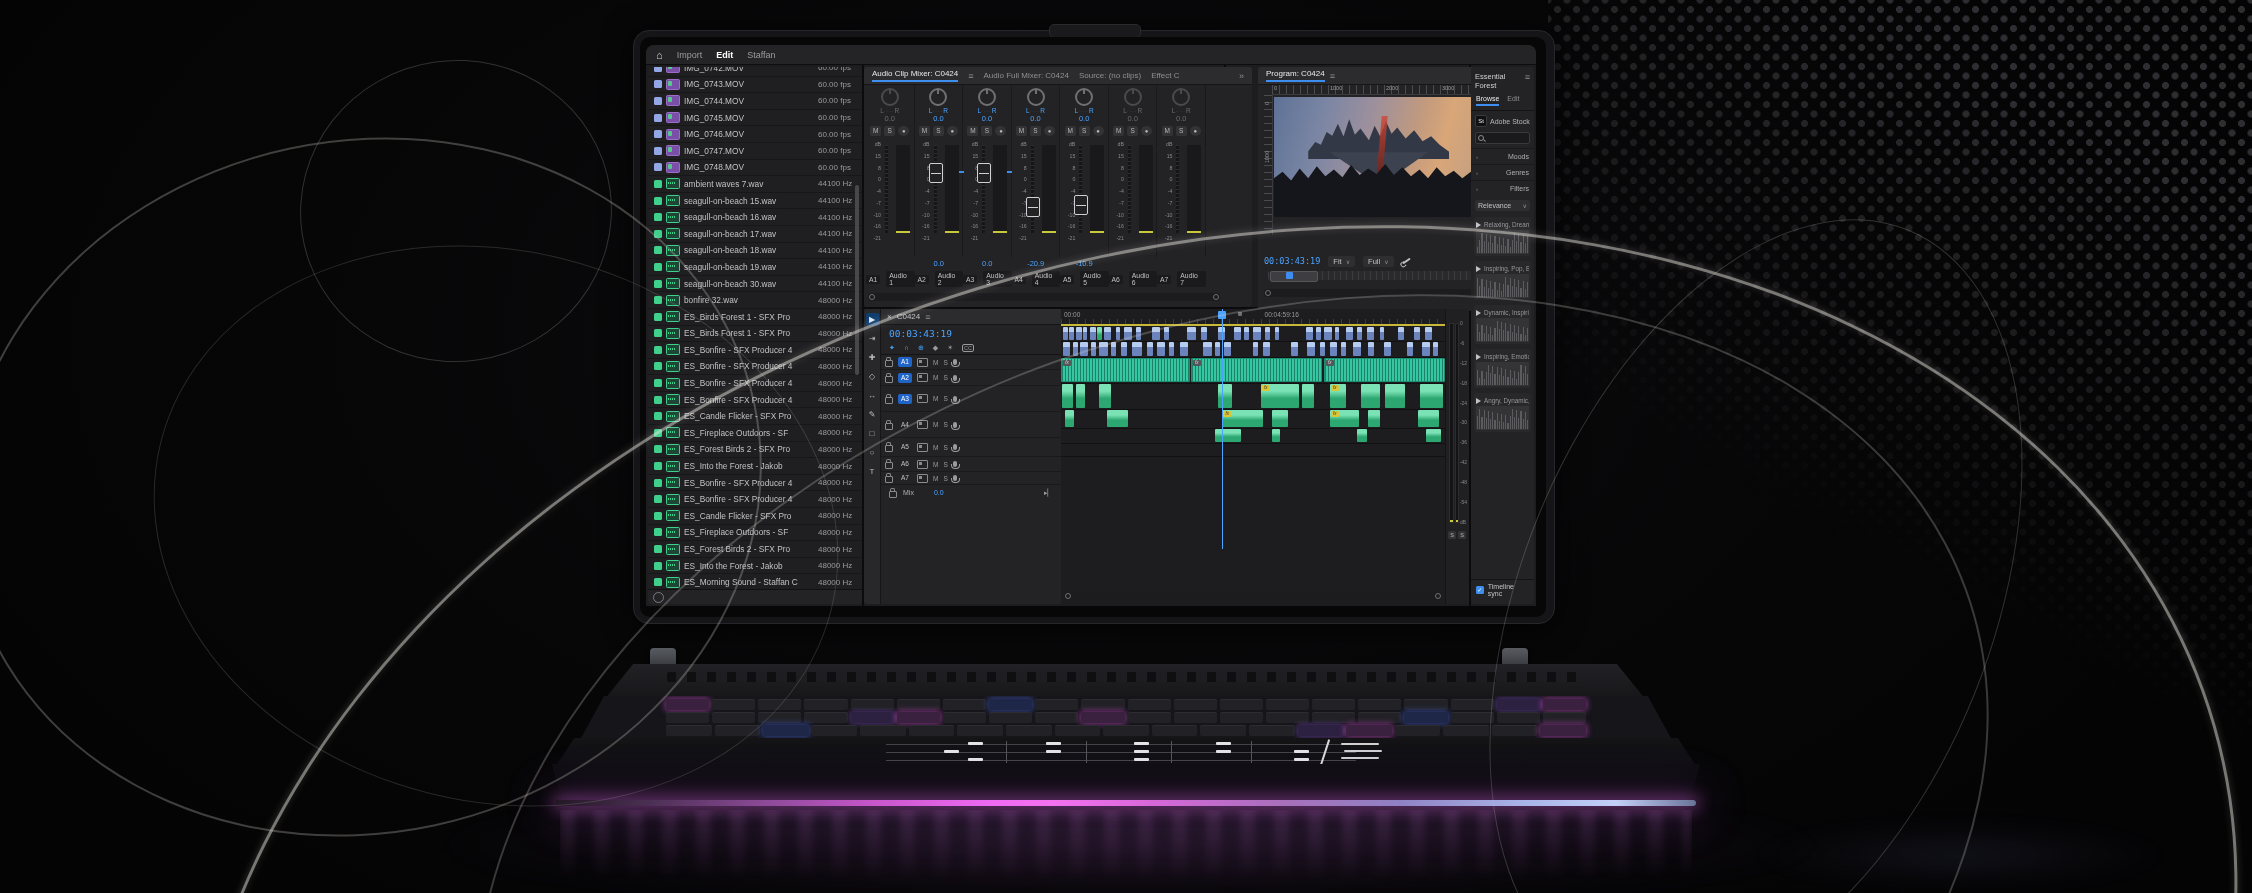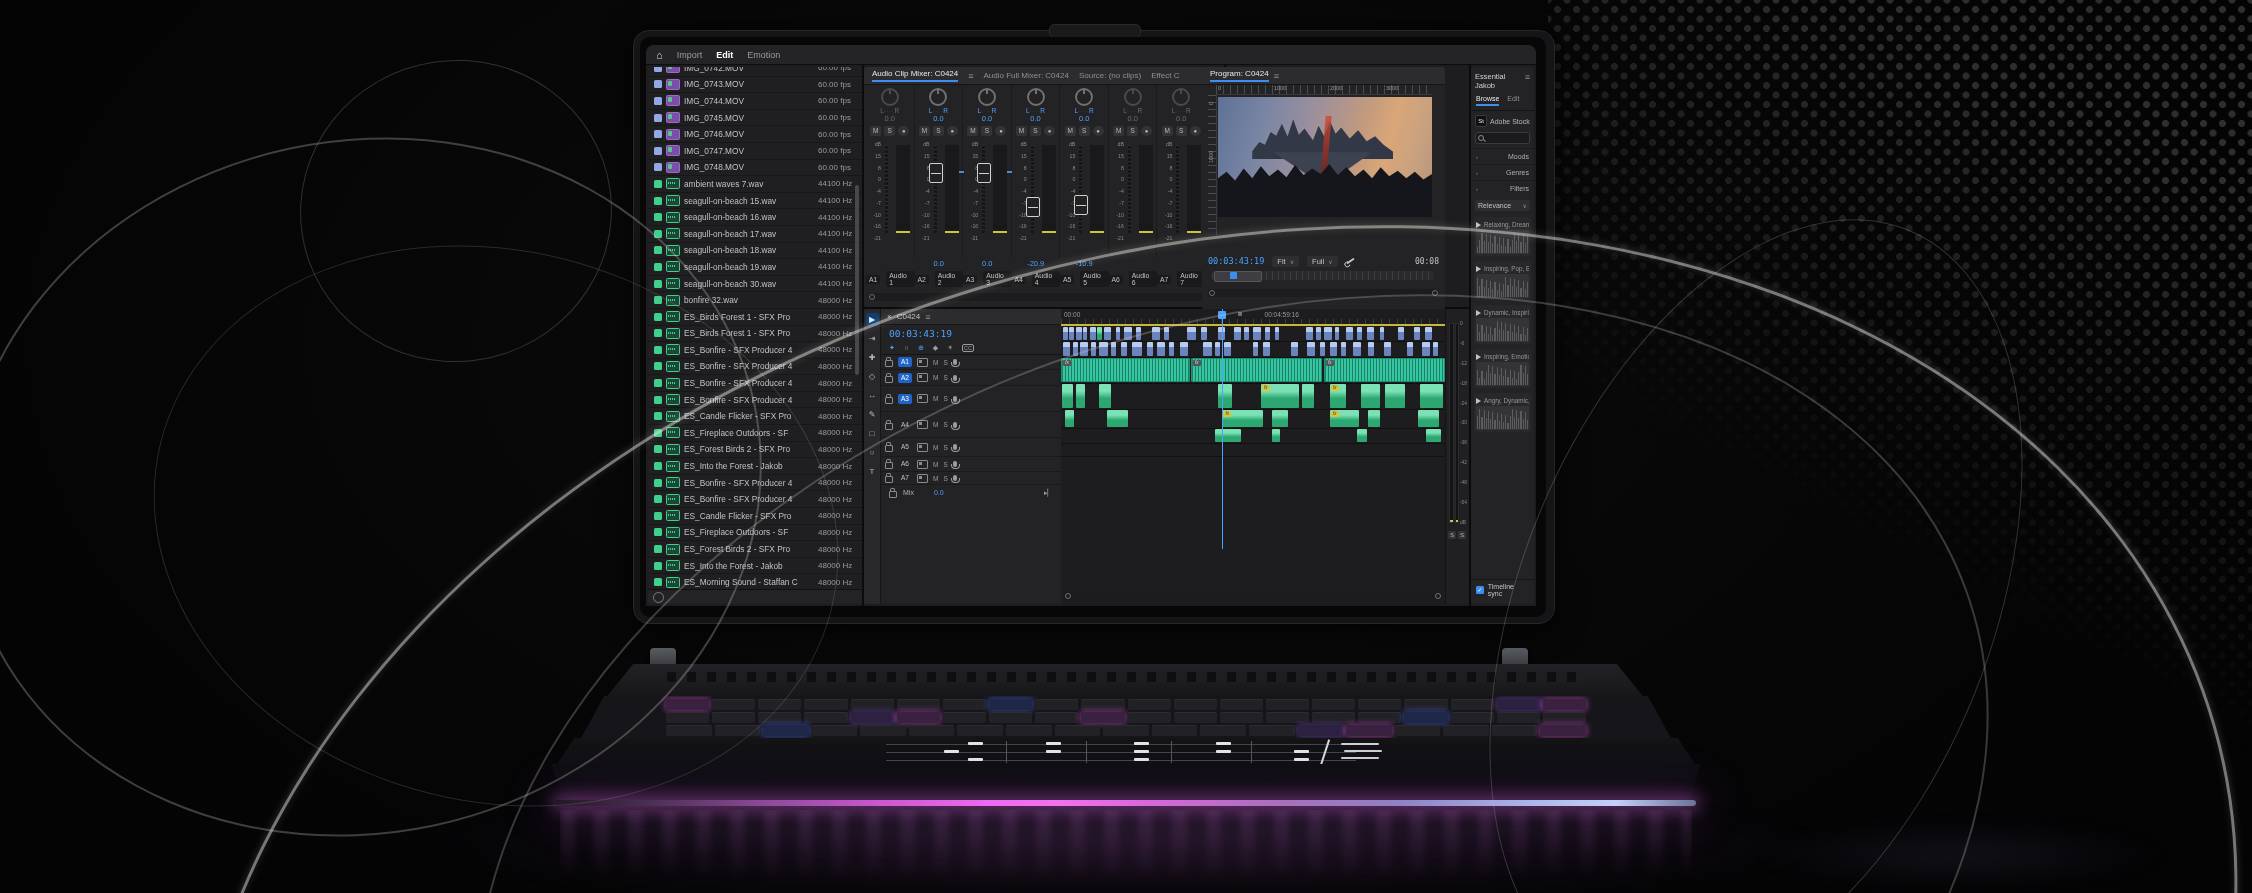--- a/index.html
+++ b/index.html
@@ -108,21 +108,21 @@
   .meter:after{content:"";position:absolute;left:0;bottom:0;width:100%;height:2px;background:#c8c83a;}
   .bluedash{position:absolute;left:31px;width:12px;height:2px;background:#3e8ef0;box-shadow:0 0 0 0 #000, 6px 0 0 0 #3e8ef0;}
   .gainval{position:absolute;left:0;top:192px;width:48.5px;text-align:center;font-size:7.5px;color:#4aa3ff;}
   #mix-chips{position:absolute;left:2px;top:204px;width:356px;height:16px;display:flex;}
   .mchip{width:48.5px;display:flex;align-items:center;gap:2px;font-size:6.8px;color:#9a9a9f;}
   .mchip b{font-weight:normal;color:#8a8a8f;padding-left:2px;}
   .mchip span{background:#1a1a1c;border-radius:2px;padding:1px 3px;color:#c2c2c6;}
   #mixer-scroll{position:absolute;left:4px;top:226px;width:352px;height:8px;background:#1c1c1e;border-radius:4px;}
   .scroll-dot{position:absolute;top:1px;width:6px;height:6px;border:1.5px solid #6f6f74;border-radius:50%;box-sizing:border-box;}
   
-  #program{left:556px;top:22px;width:243px;height:244px;}
+  #program{left:612px;top:22px;width:243px;height:244px;}
   #prog-ruler-top{position:absolute;left:14px;top:18px;width:216px;height:9px;border-bottom:1px solid #3a3a3e;background:repeating-linear-gradient(90deg,#4a4a4f 0 1px,transparent 1px 7px);display:flex;font-size:5.5px;color:#9a9a9f;}
   #prog-ruler-top span{position:absolute;top:0;}
   #prog-ruler-left{position:absolute;left:6px;top:28px;width:8px;height:140px;border-right:1px solid #3a3a3e;background:repeating-linear-gradient(#4a4a4f 0 1px,transparent 1px 7px);font-size:5.5px;color:#9a9a9f;}
   .vlabel{position:absolute;left:0;transform:rotate(-90deg);transform-origin:left top;}
   #video{position:absolute;left:16px;top:30px;width:214px;height:120px;overflow:hidden;background:linear-gradient(105deg,#5e7296 0%,#7b86a4 22%,#9a8f9e 40%,#c29a7e 62%,#d9a678 74%,#caa27f 86%,#b3927b 100%);}
   #city{position:absolute;left:16%;top:14%;width:66%;height:38%;background:#323846;
     clip-path:polygon(0 82%,5% 62%,9% 68%,13% 40%,17% 48%,21% 22%,25% 50%,29% 12%,33% 46%,37% 32%,43% 58%,47% 26%,51% 50%,55% 16%,59% 44%,63% 30%,69% 54%,75% 36%,81% 60%,87% 49%,93% 68%,100% 84%,100% 100%,0 100%);}
   #island{position:absolute;left:26%;top:46%;width:46%;height:22%;background:#3c4250;clip-path:polygon(0 0,100% 0,62% 100%,40% 100%);}
   #spire{position:absolute;left:49%;top:16%;width:6px;height:52%;background:linear-gradient(#d04838,#6e1e14);opacity:.8;transform:skewX(-5deg);}
   #crowd{position:absolute;left:0;bottom:0;width:100%;height:46%;background:#15161c;
@@ -221,21 +221,21 @@
     <div id="notch" class="abs"></div>
     <div id="glass" class="abs">
 
       <div id="app" class="abs">
 
         <div id="menubar">
           <span id="home">⌂</span>
           <span id="menu-items" style="display:flex;gap:14px;">
               <span class="menu-item">Import</span>
               <span class="menu-item active">Edit</span>
-              <span class="menu-item">Emotion</span>
+              <span class="menu-item">Staffan</span>
             </span>
         </div>
 
         <div class="gap-v" style="left:216px;top:20px;width:2px;height:541px;"></div>
         <div class="gap-v" style="left:578px;top:20px;width:2px;height:242px;"></div>
         <div class="gap-v" style="left:823px;top:20px;width:2px;height:541px;"></div>
         <div class="gap-v" style="left:218px;top:262px;width:605px;height:2px;"></div>
 
         <div id="project" class="panel">
           <div id="file-rows">
@@ -721,21 +721,21 @@
             <span id="scrub-ph"></span>
           </div>
           <div id="prog-scroll">
             <span class="scroll-dot" style="left:1px;"></span>
             <span class="scroll-dot" style="right:1px;"></span>
           </div>
         </div>
 
         <div id="esound" class="panel">
           <div id="es-title">
-            <span>Essential Jakob</span>
+            <span>Essential Forest</span>
             <span class="hmb">≡</span>
           </div>
           <div id="es-tabs">
               <span class="es-tab on">Browse</span>
               <span class="es-tab">Edit</span>
             </div>
           <div id="es-stock">
             <span id="st-badge">St</span>
             <span>Adobe Stock</span>
           </div>

